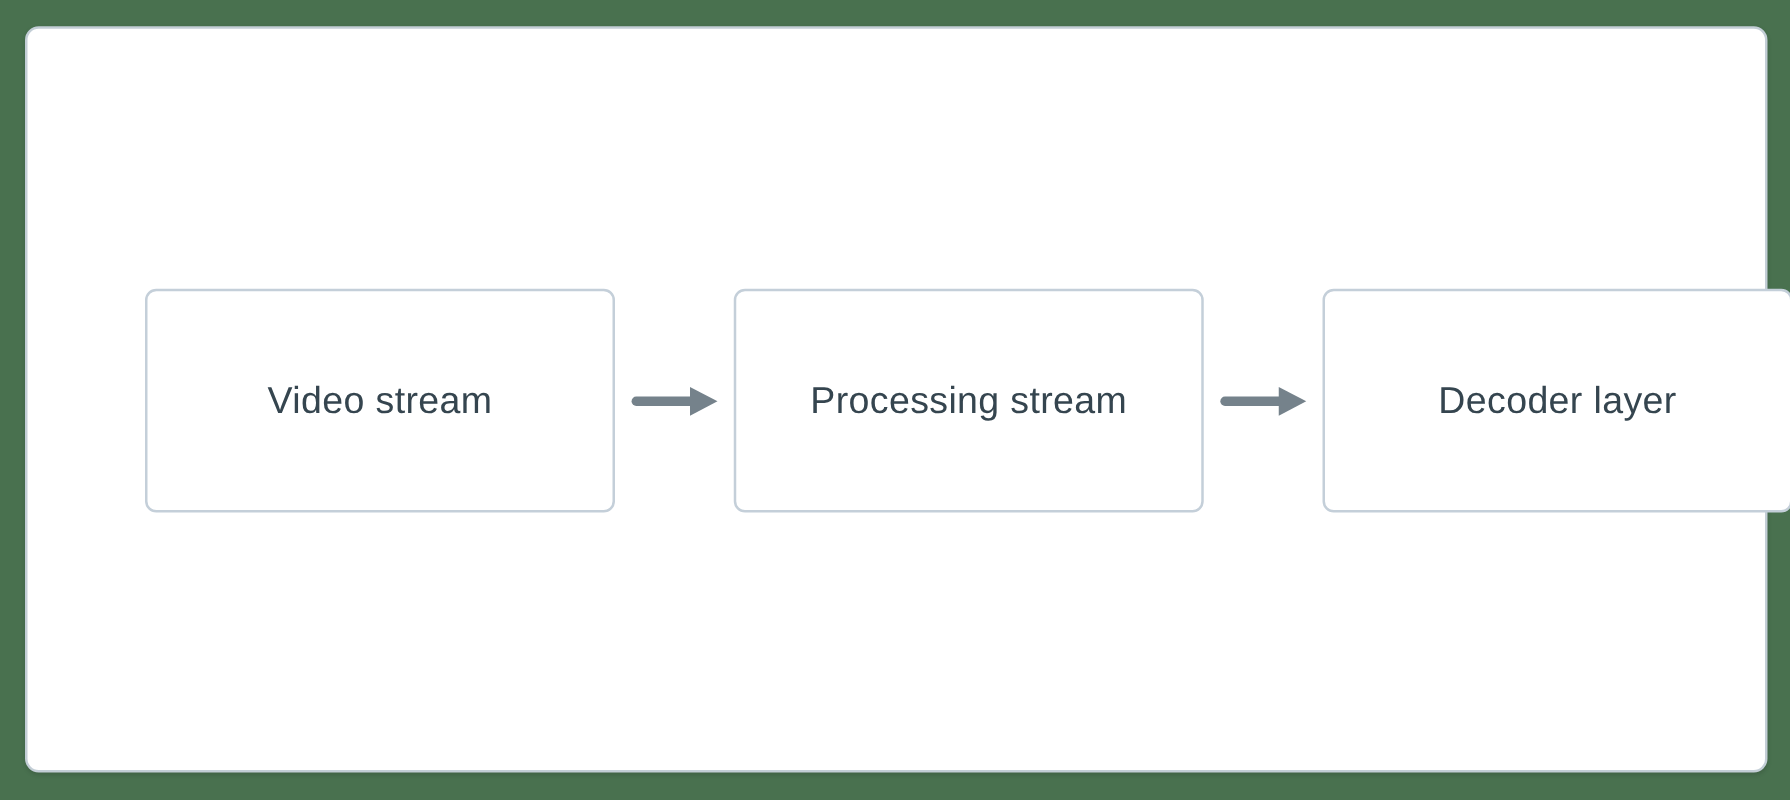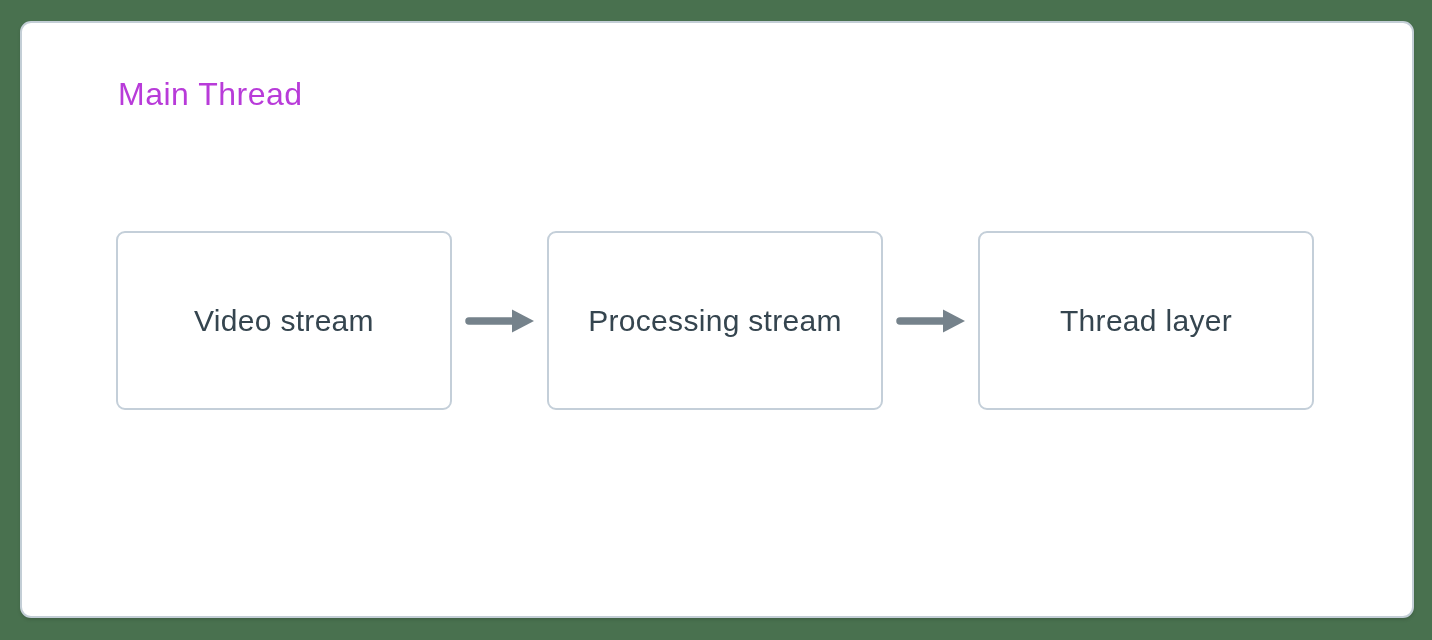--- a/index.html
+++ b/index.html
@@ -36,21 +36,21 @@
     letter-spacing:0.5px;
     color:var(--title);
   }
   .flow-row{
     position:absolute;
     left:94px;top:208px;
     display:flex;
     align-items:center;
   }
   .node{
-    width:336px;height:179px;
+    width:376px;height:179px;
     background:#ffffff;
     border:2.5px solid var(--node-border);
     border-radius:9px;
     display:flex;
     align-items:center;
     justify-content:center;
     font-size:30px;
     color:var(--node-text);
     letter-spacing:0.3px;
   }
@@ -60,21 +60,20 @@
     align-items:center;
     justify-content:center;
     flex:0 0 95px;
   }
   .arrow-cell svg{display:block;}
 </style>
 </head>
 <body>
 
 <div class="panel">
-  <div class="title">Main Thread</div>
 
   <div class="flow-row">
 
     <div class="node">
       <span>Video stream</span>
     </div>
 
     <div class="arrow-cell">
       <svg width="72" height="30" viewBox="0 0 72 30">
         <line x1="5" y1="15" x2="50" y2="15" stroke="var(--arrow)" stroke-width="7.5" stroke-linecap="round"></line>
@@ -87,17 +86,17 @@
     </div>
 
     <div class="arrow-cell">
       <svg width="72" height="30" viewBox="0 0 72 30">
         <line x1="5" y1="15" x2="50" y2="15" stroke="var(--arrow)" stroke-width="7.5" stroke-linecap="round"></line>
         <polygon points="48,3.5 48,26.5 70,15" fill="var(--arrow)"></polygon>
       </svg>
     </div>
 
     <div class="node">
-      <span>Thread layer</span>
+      <span>Decoder layer</span>
     </div>
 
   </div>
 </div>
 
 </body></html>

